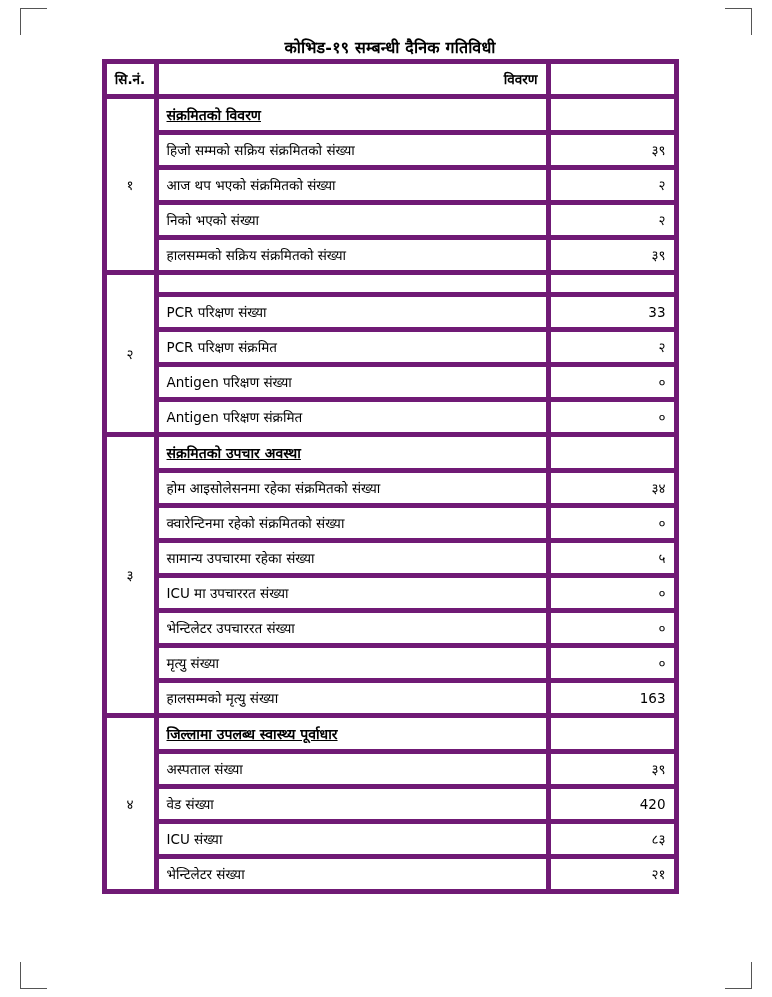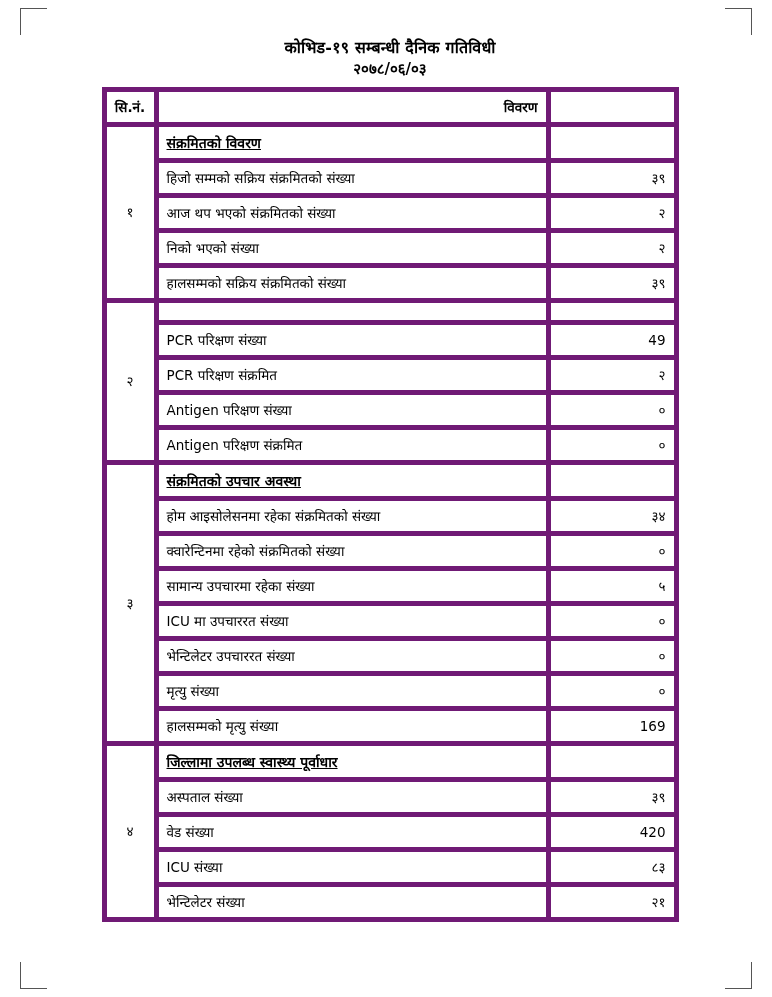--- a/index.html
+++ b/index.html
@@ -110,21 +110,20 @@
 </head>
 <body>
 
 <div class="crop-mark crop-tl"></div>
 <div class="crop-mark crop-tr"></div>
 <div class="crop-mark crop-bl"></div>
 <div class="crop-mark crop-br"></div>
 
 <div class="page">
   <div class="doc-title">कोभिड-१९ सम्बन्धी दैनिक गतिविधी</div>
-  <div class="doc-date">२०७८/०६/०३</div>
 
   <table class="report">
     <colgroup>
       <col class="c-sn">
       <col class="c-desc">
       <col class="c-val">
     </colgroup>
     <tbody id="table-body">
         <tr>
           <td class="hdr">सि.नं.</td>
@@ -152,21 +151,21 @@
           <td class="desc">हालसम्मको सक्रिय संक्रमितको संख्या</td>
           <td class="val">३९</td>
         </tr>
         <tr>
           <td class="sn" rowspan="5">२</td>
           <td class="desc blank-row"></td>
           <td class="val blank-row"></td>
         </tr>
         <tr>
           <td class="desc">PCR परिक्षण संख्या</td>
-          <td class="val">49</td>
+          <td class="val">33</td>
         </tr>
         <tr>
           <td class="desc">PCR परिक्षण संक्रमित</td>
           <td class="val">२</td>
         </tr>
         <tr>
           <td class="desc">Antigen परिक्षण संख्या</td>
           <td class="val">०</td>
         </tr>
         <tr>
@@ -197,21 +196,21 @@
         <tr>
           <td class="desc">भेन्टिलेटर उपचाररत संख्या</td>
           <td class="val">०</td>
         </tr>
         <tr>
           <td class="desc">मृत्यु संख्या</td>
           <td class="val">०</td>
         </tr>
         <tr>
           <td class="desc">हालसम्मको मृत्यु संख्या</td>
-          <td class="val">169</td>
+          <td class="val">163</td>
         </tr>
         <tr>
           <td class="sn" rowspan="5">४</td>
           <td class="desc section-row"><span class="section-label">जिल्लामा उपलब्ध स्वास्थ्य पूर्वाधार</span></td>
           <td class="val"></td>
         </tr>
         <tr>
           <td class="desc">अस्पताल संख्या</td>
           <td class="val">३९</td>
         </tr>

